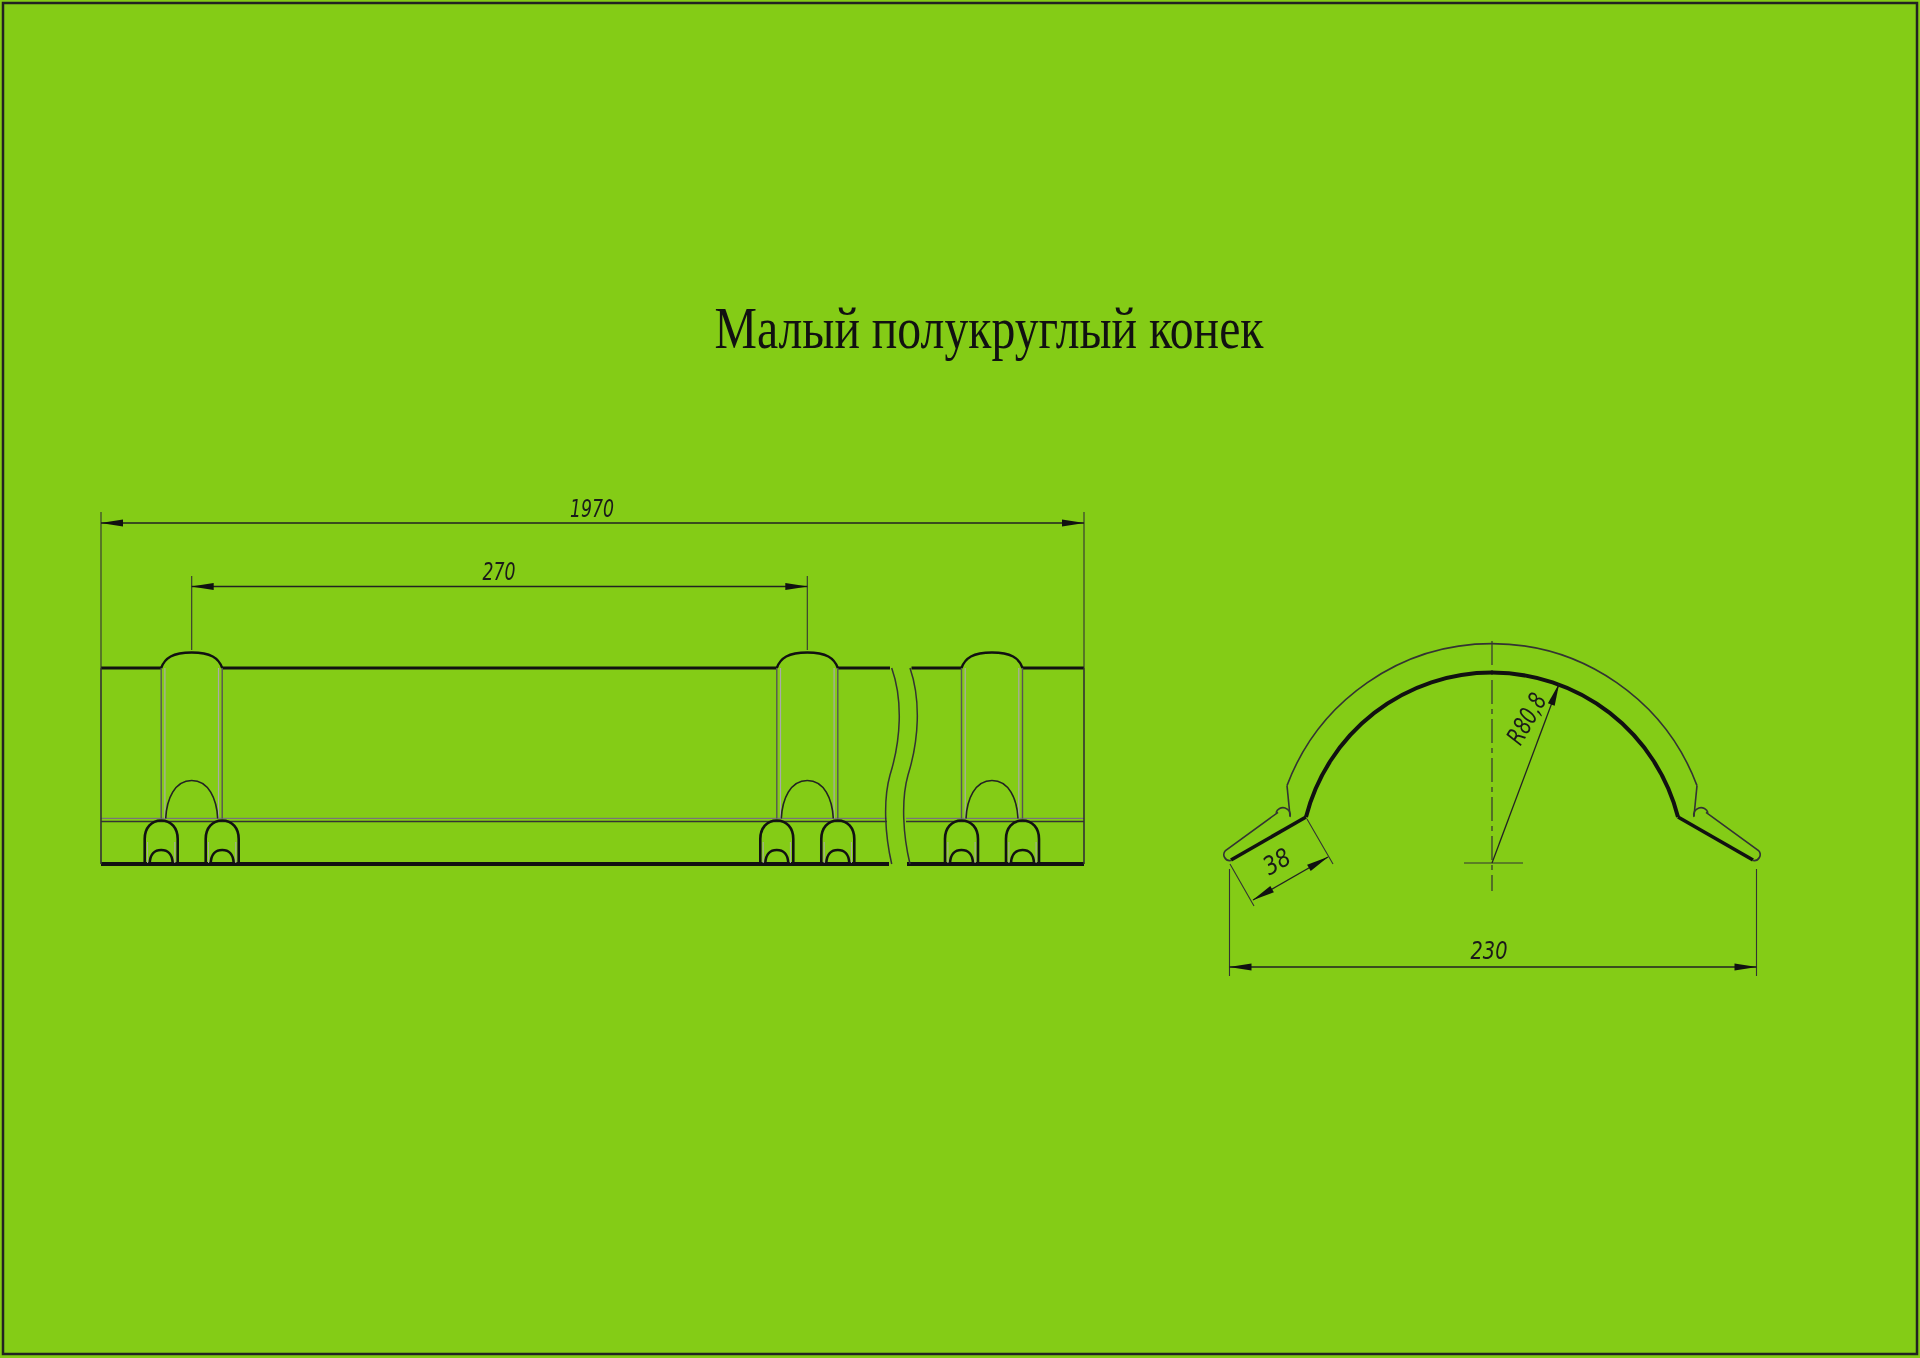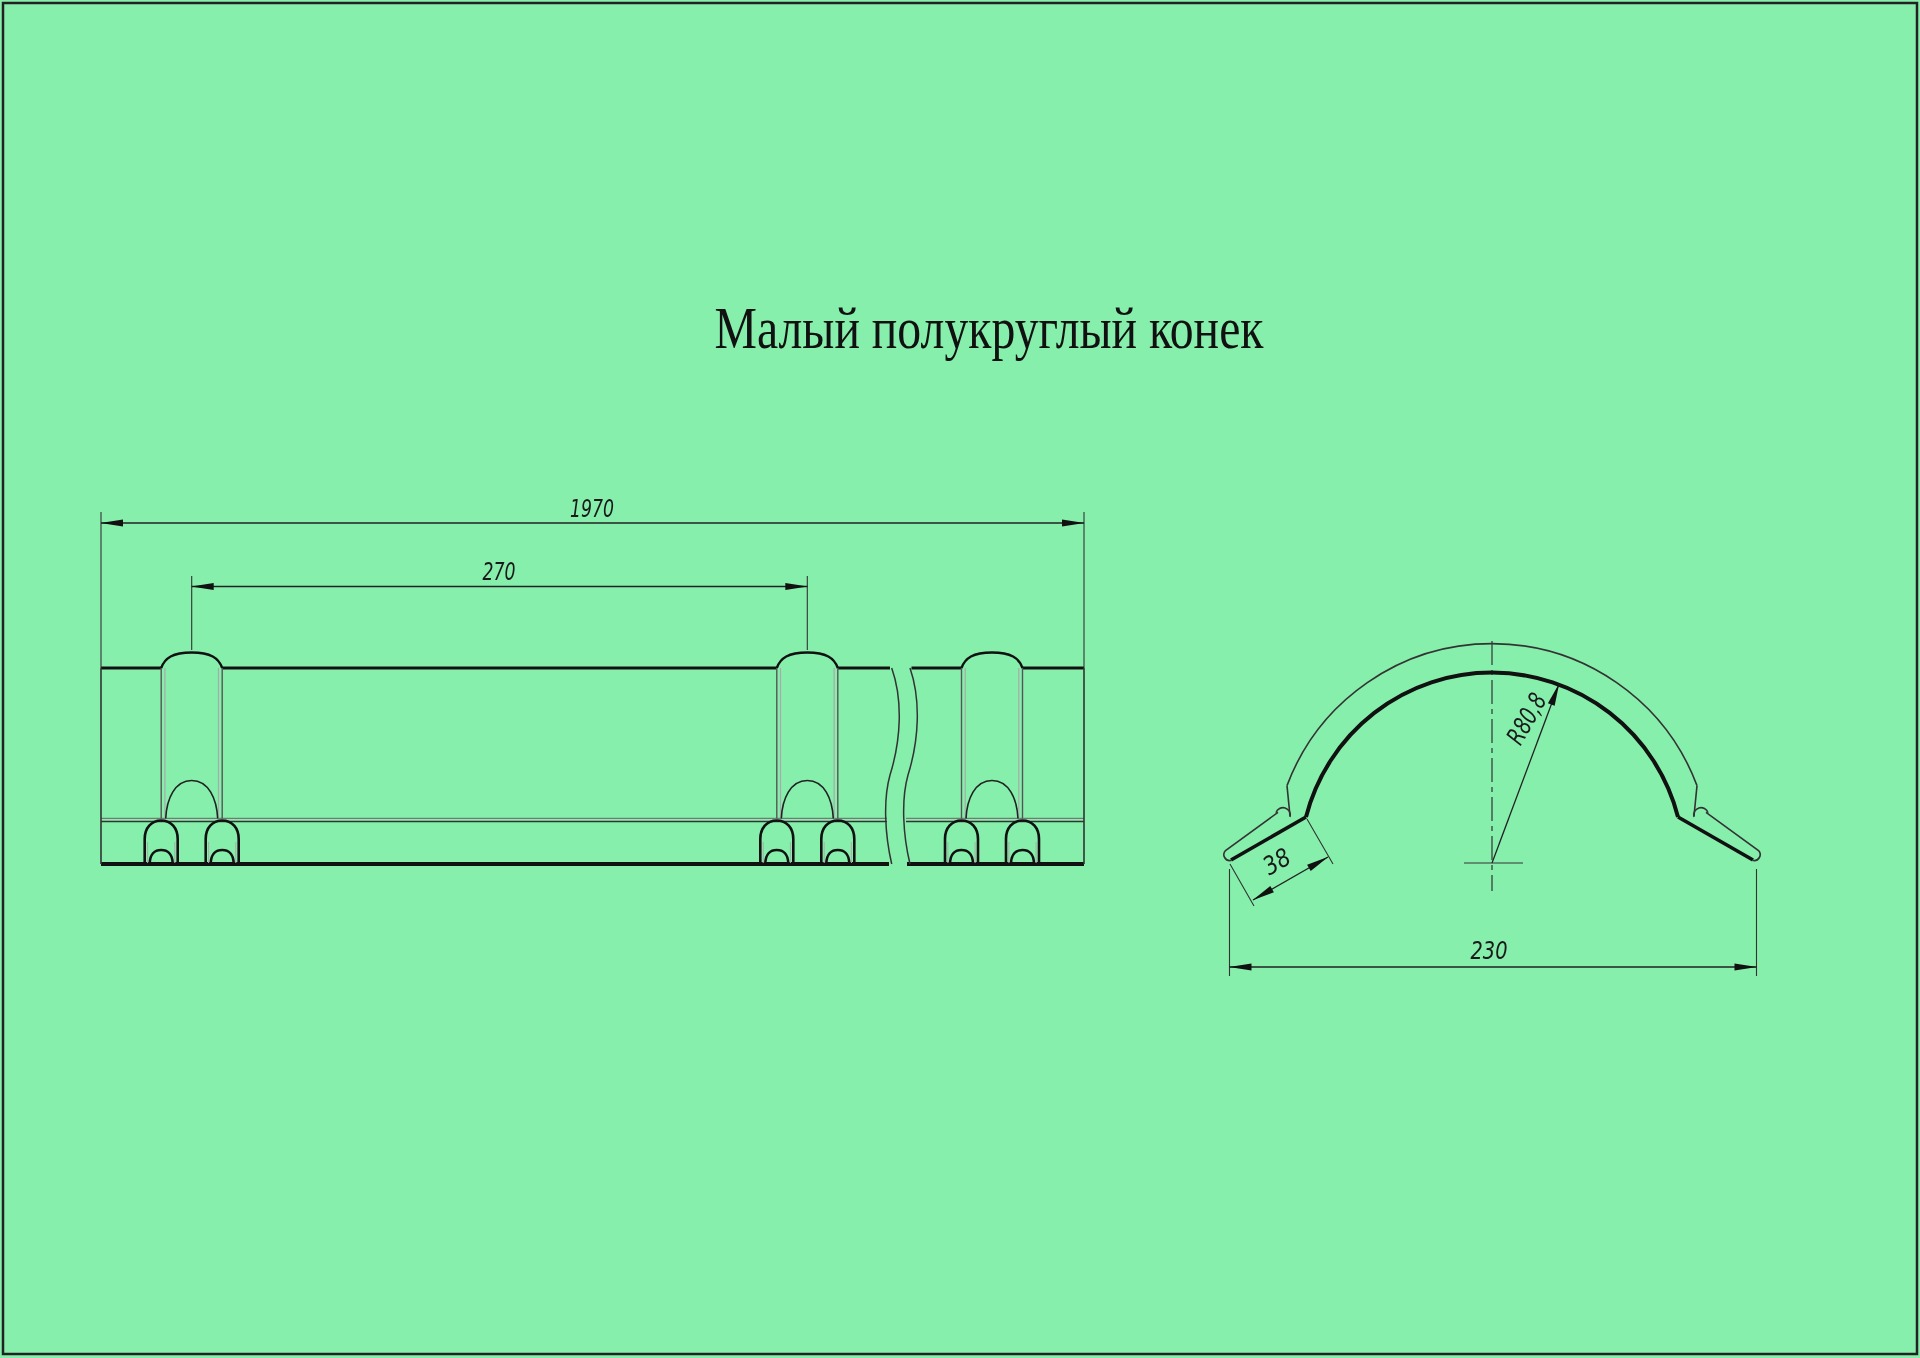--- a/index.html
+++ b/index.html
@@ -7,21 +7,21 @@
     padding: 0;
     background: #ffffff;
     width: 1920px;
     height: 1358px;
     overflow: hidden;
   }
   .page {
     position: relative;
     width: 1920px;
     height: 1358px;
-    background: #86efac;
+    background: #84cc16;
     font-family: "Liberation Sans", sans-serif;
   }
   svg { display: block; }
   .title-text {
     font-family: "Liberation Serif", serif;
     font-size: 59px;
     fill: #111111;
   }
   .dim-text {
     font-family: "DejaVu Sans", sans-serif;

